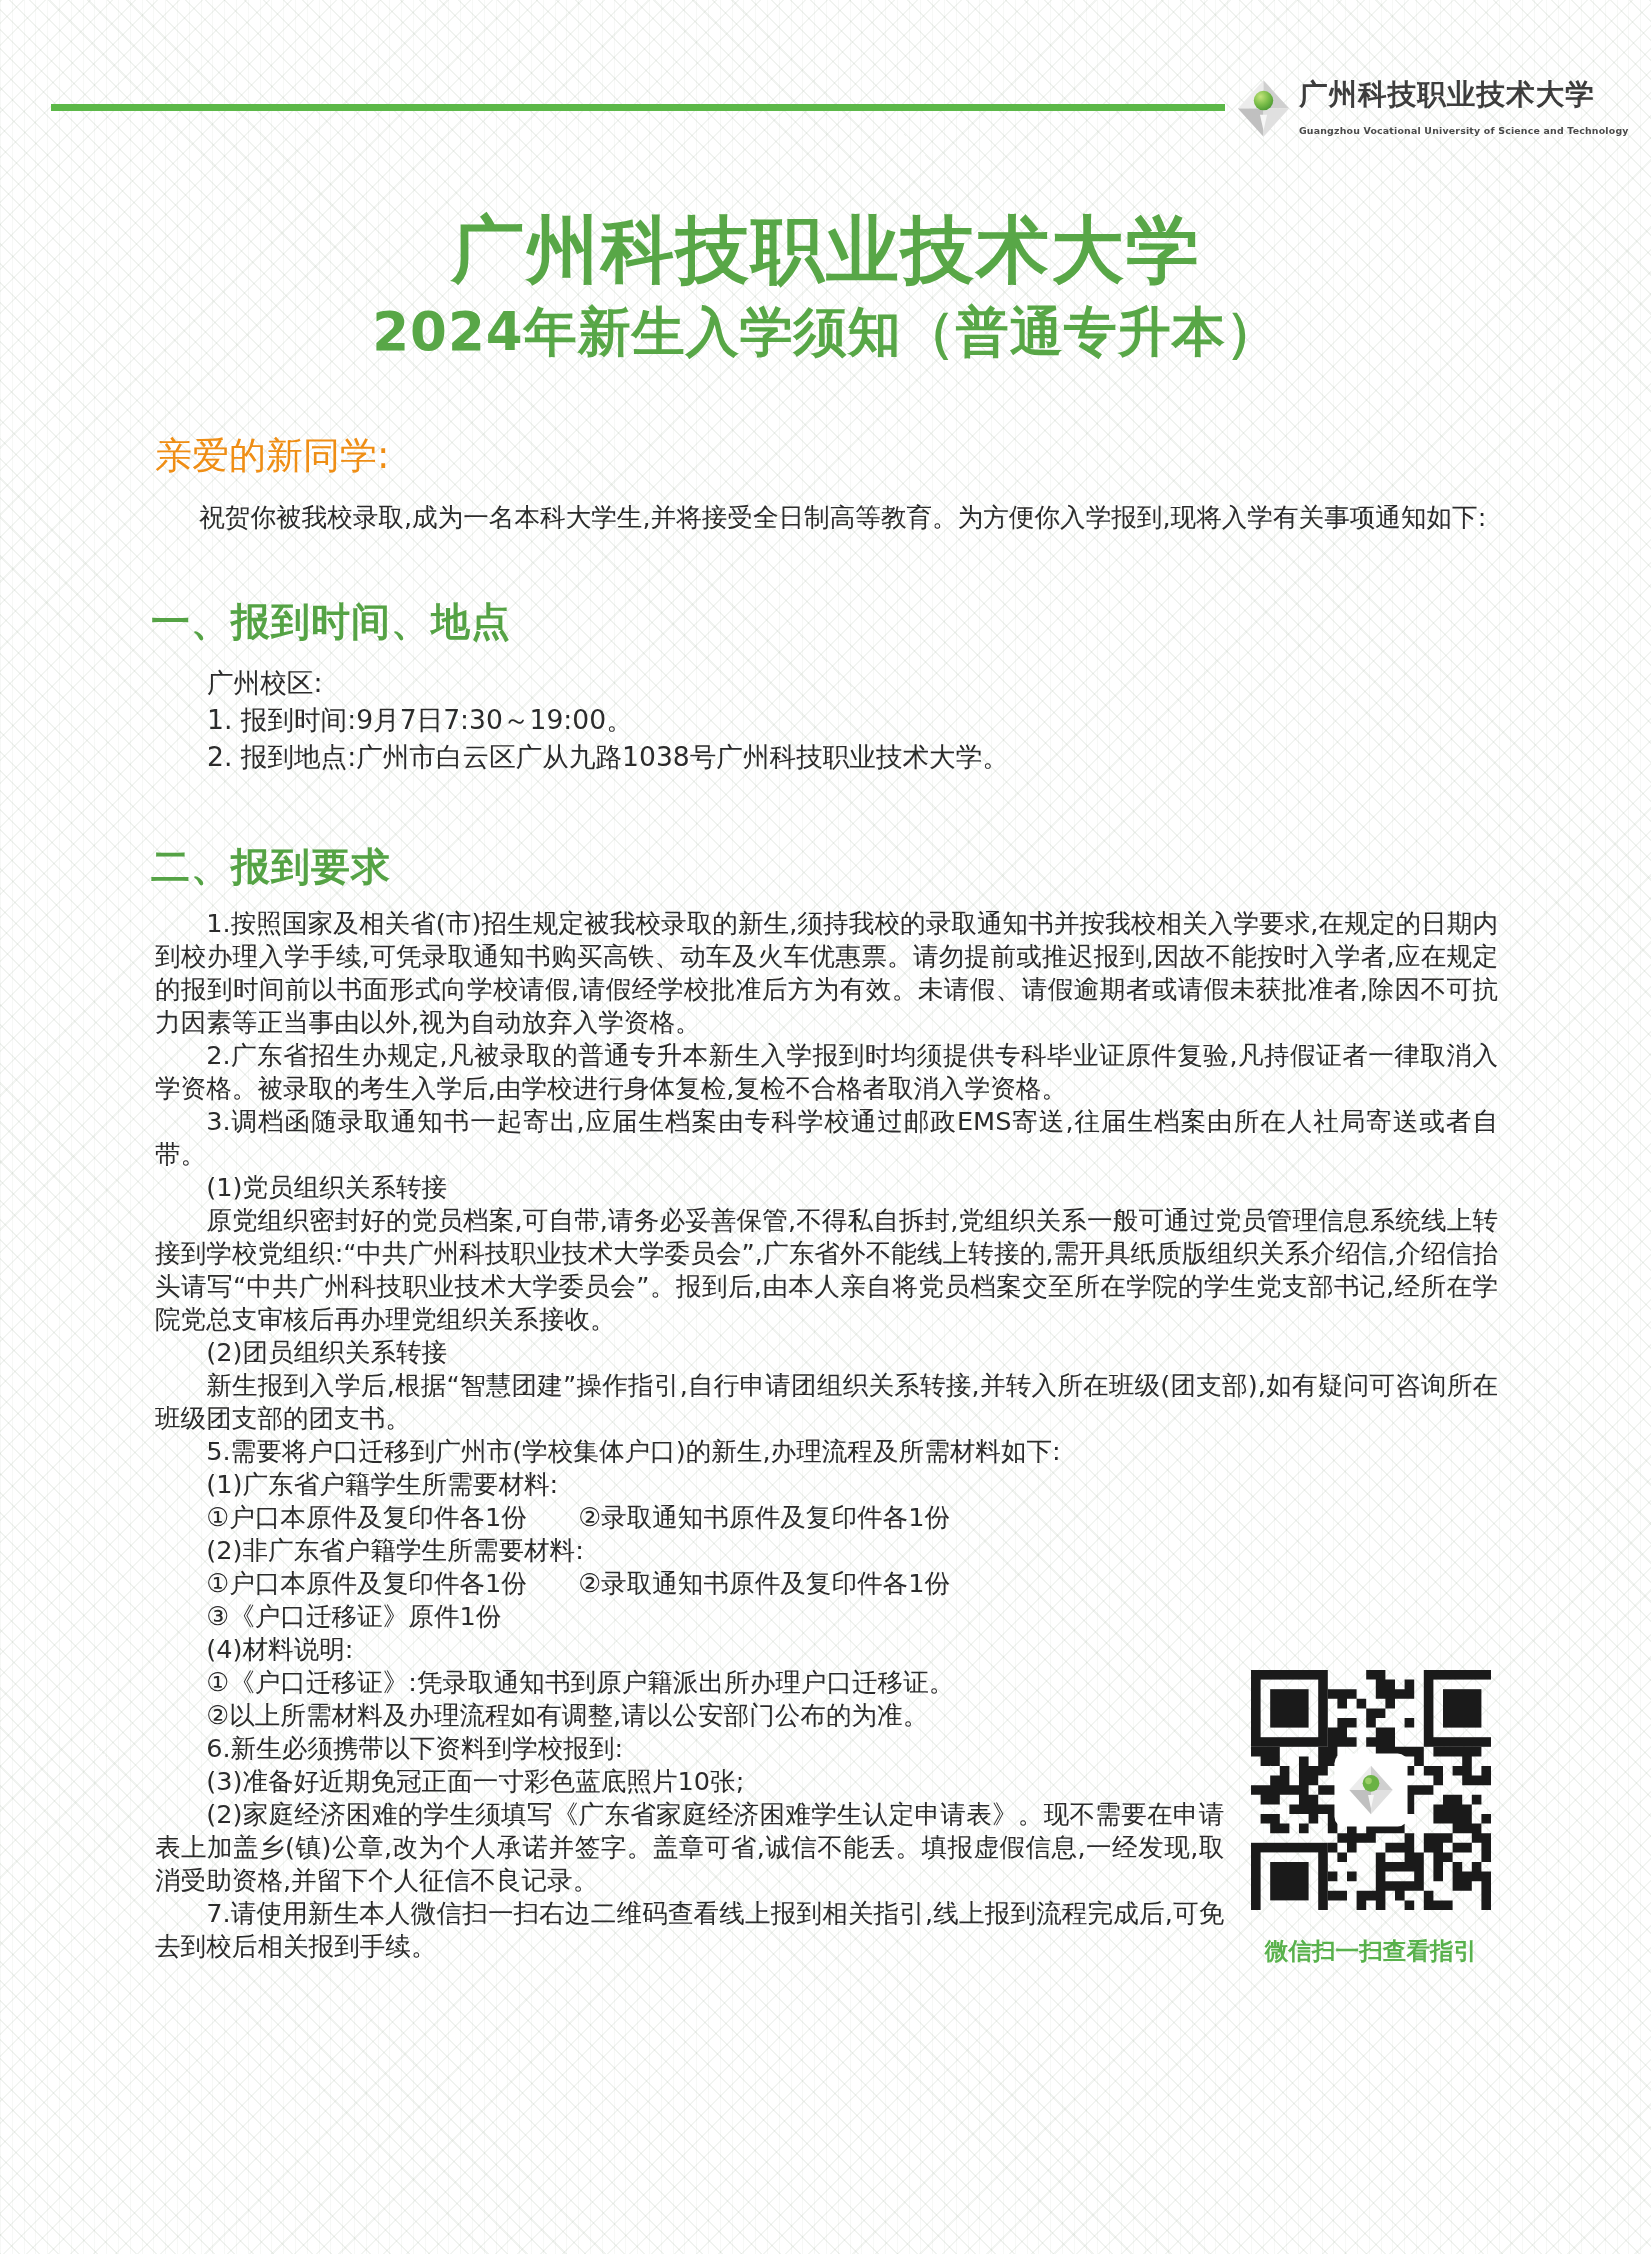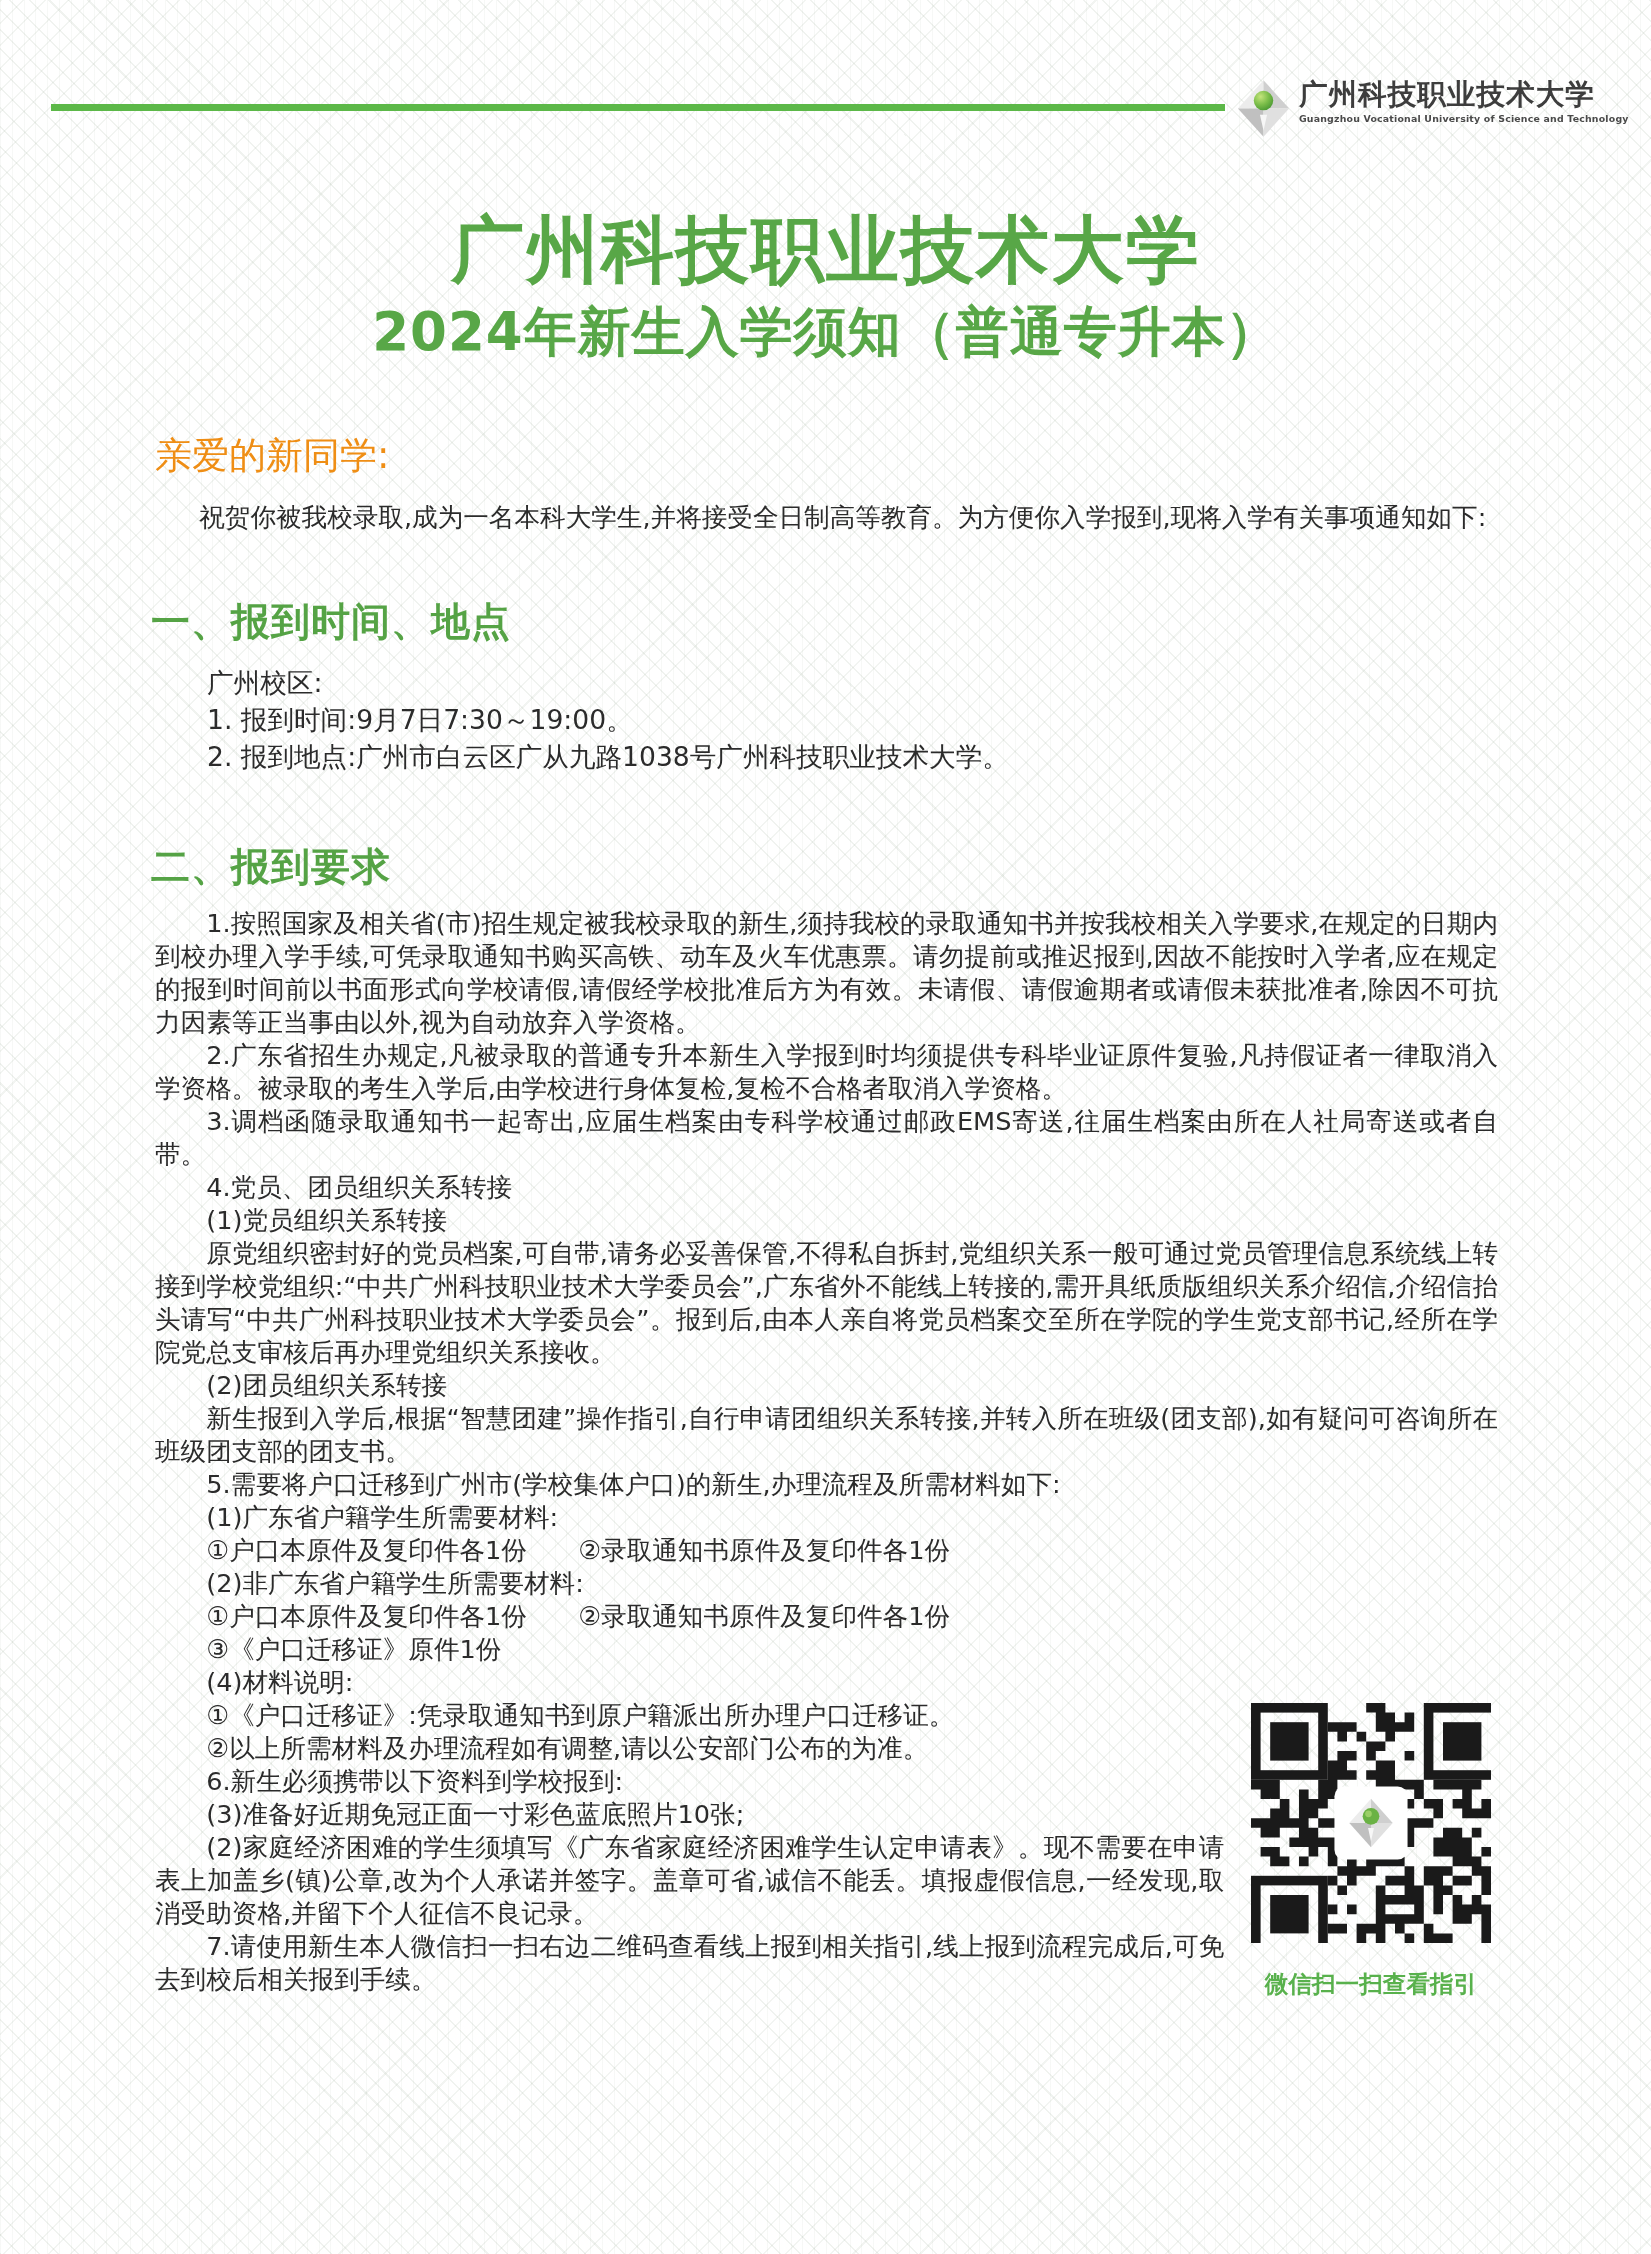--- a/index.html
+++ b/index.html
@@ -29,21 +29,21 @@
   .logo {
     position:absolute; left:1237px; top:79px;
     display:flex; align-items:flex-start; gap:8.9px;
   }
   .logo-text-cn {
     font-size:28.6px; font-weight:bold; color:#3d3d3d;
     letter-spacing:1px; line-height:31.5px; white-space:nowrap;
   }
   .logo-text-en {
     font-size:9.4px; font-weight:bold; color:#4a4a4a;
-    letter-spacing:0.2px; white-space:nowrap; margin-top:2px;
+    letter-spacing:0.2px; white-space:nowrap; margin-top:14px;
   }
 
   .page-title {
     position:absolute; left:0; top:202px; width:100%;
     text-align:center;
     font-size:73px; font-weight:bold; color:#58a747;
     letter-spacing:2px;
   }
   .page-subtitle {
     position:absolute; left:0; top:297px; width:100%;
@@ -139,21 +139,20 @@
     <p style="text-indent:0">1. 报到时间:9月7日7:30～19:00。</p>
     <p style="text-indent:0">2. 报到地点:广州市白云区广从九路1038号广州科技职业技术大学。</p>
   </div>
 
   <div class="sec-heading sec2-heading">二、报到要求</div>
 
   <div class="body-block">
     <p>1.按照国家及相关省(市)招生规定被我校录取的新生,须持我校的录取通知书并按我校相关入学要求,在规定的日期内到校办理入学手续,可凭录取通知书购买高铁、动车及火车优惠票。请勿提前或推迟报到,因故不能按时入学者,应在规定的报到时间前以书面形式向学校请假,请假经学校批准后方为有效。未请假、请假逾期者或请假未获批准者,除因不可抗力因素等正当事由以外,视为自动放弃入学资格。</p>
     <p>2.广东省招生办规定,凡被录取的普通专升本新生入学报到时均须提供专科毕业证原件复验,凡持假证者一律取消入学资格。被录取的考生入学后,由学校进行身体复检,复检不合格者取消入学资格。</p>
     <p>3.调档函随录取通知书一起寄出,应届生档案由专科学校通过邮政EMS寄送,往届生档案由所在人社局寄送或者自带。</p>
-    <p>4.党员、团员组织关系转接</p>
     <p>(1)党员组织关系转接</p>
     <p>原党组织密封好的党员档案,可自带,请务必妥善保管,不得私自拆封,党组织关系一般可通过党员管理信息系统线上转接到学校党组织:“中共广州科技职业技术大学委员会”,广东省外不能线上转接的,需开具纸质版组织关系介绍信,介绍信抬头请写“中共广州科技职业技术大学委员会”。报到后,由本人亲自将党员档案交至所在学院的学生党支部书记,经所在学院党总支审核后再办理党组织关系接收。</p>
     <p>(2)团员组织关系转接</p>
     <p>新生报到入学后,根据“智慧团建”操作指引,自行申请团组织关系转接,并转入所在班级(团支部),如有疑问可咨询所在班级团支部的团支书。</p>
     <p>5.需要将户口迁移到广州市(学校集体户口)的新生,办理流程及所需材料如下:</p>
     <p>(1)广东省户籍学生所需要材料:</p>
     <p>①户口本原件及复印件各1份　　②录取通知书原件及复印件各1份</p>
     <p>(2)非广东省户籍学生所需要材料:</p>
     <p>①户口本原件及复印件各1份　　②录取通知书原件及复印件各1份</p>
     <p>③《户口迁移证》原件1份</p>

